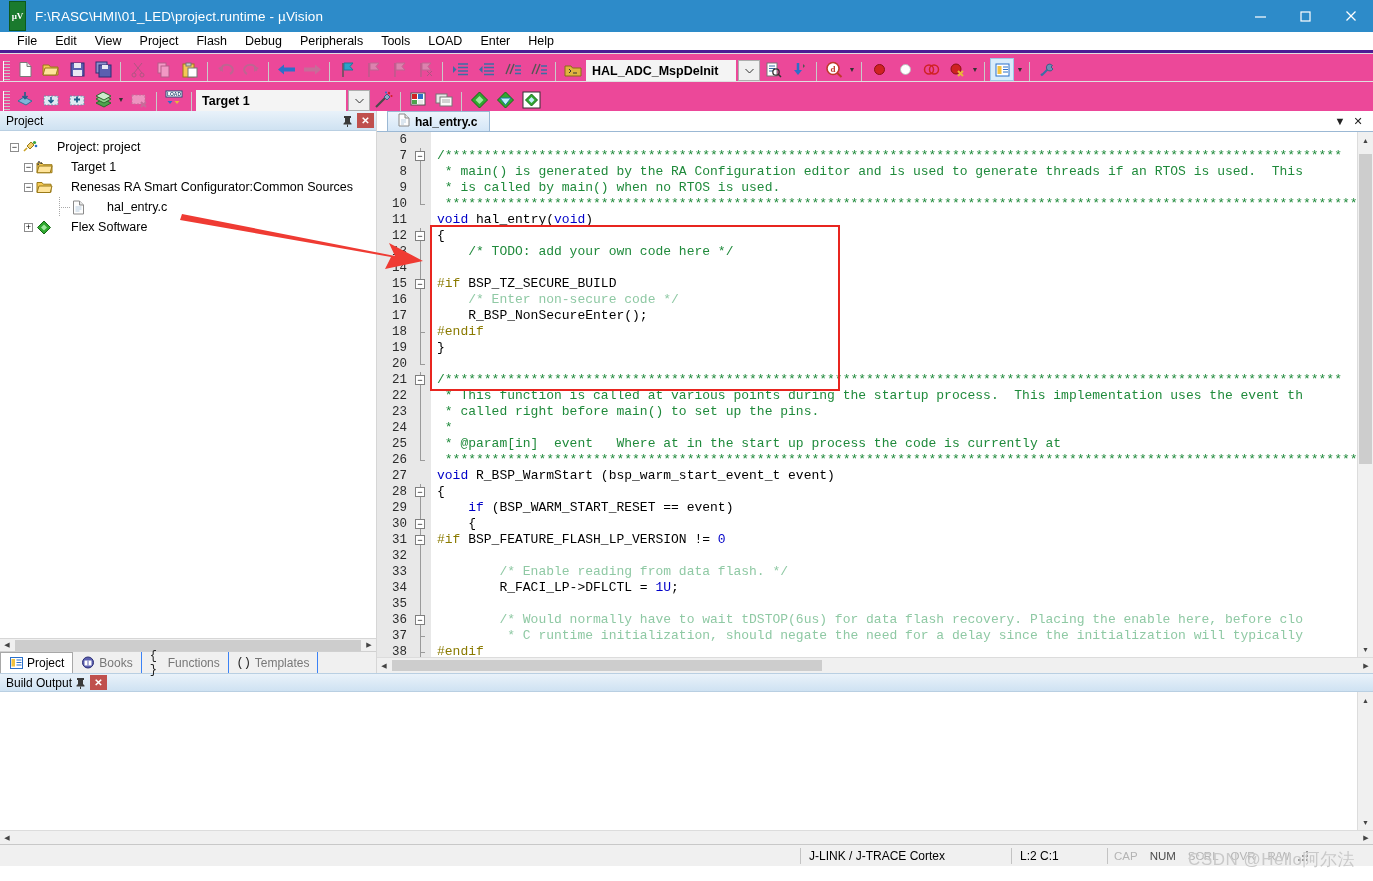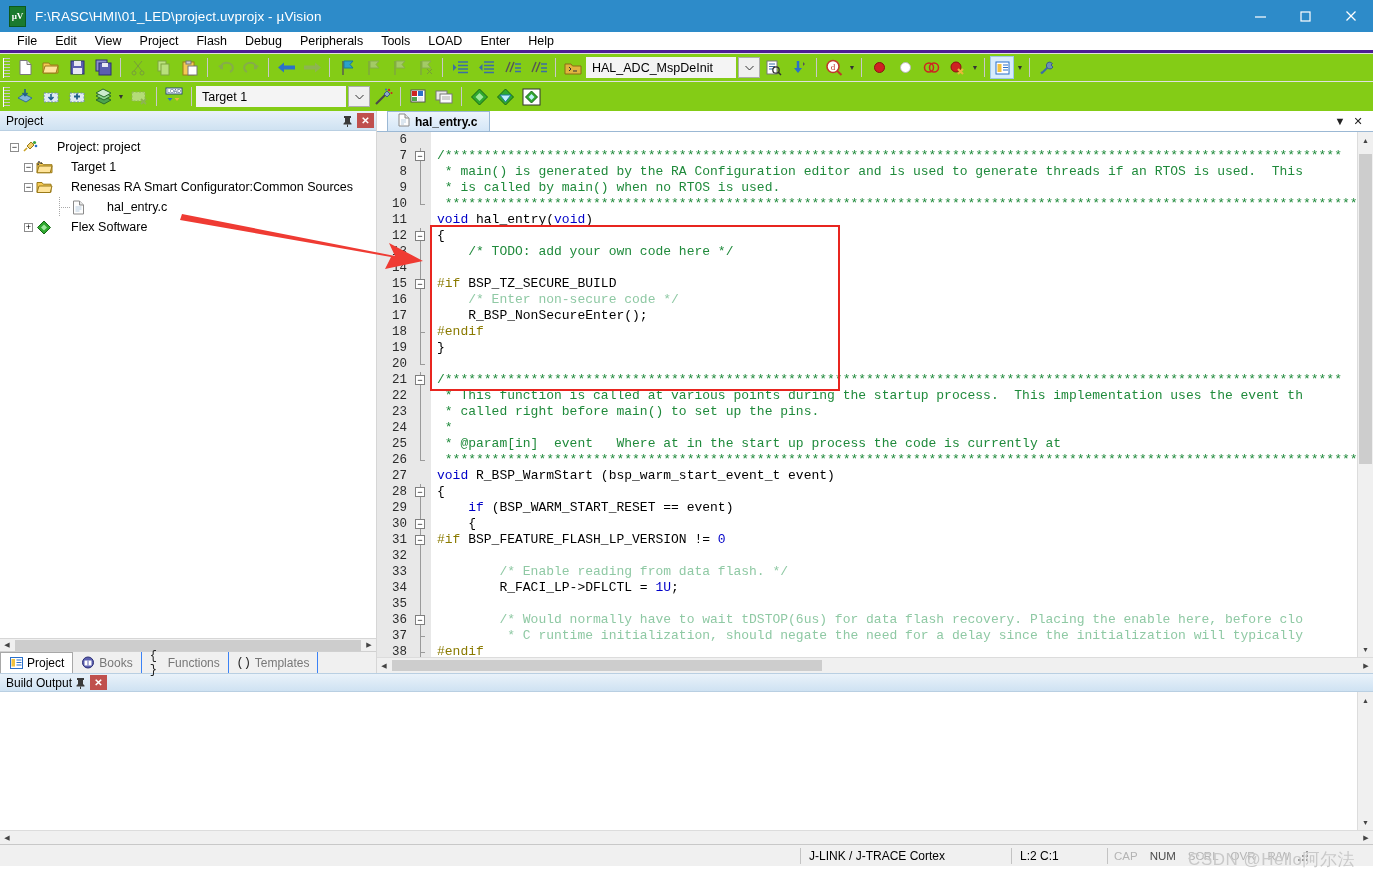--- a/index.html
+++ b/index.html
@@ -12,21 +12,21 @@
     overflow:hidden;
     position:relative;
   }
 
   
   .titlebar {
     height:32px; background:#2d8bc9; display:flex; align-items:center;
     color:#ffffff;
   }
   .title-icon {
-    width:17px; height:21px; margin-left:9px; margin-right:9px;
+    width:17px; height:30px; margin-left:9px; margin-right:9px;
     background:#1a7a2e; border:1px solid #0c5a1c;
     display:flex; align-items:center; justify-content:center;
     color:#fff; font-size:9px; font-weight:bold; line-height:1;
     font-family:"Liberation Serif", serif;
   }
   .title-text { font-size:13.5px; letter-spacing:.1px; }
   .title-spacer { flex:1; }
   .winbtn {
     width:45px; height:32px; display:flex; align-items:center; justify-content:center;
     color:#fff; font-size:15px;
@@ -36,22 +36,23 @@
 
   
   .menubar {
     height:21px; background:#ffffff; display:flex; align-items:center;
     padding-left:8px; border-bottom:3px solid #4c1d95;
   }
   .menuitem { padding:2px 9px; font-size:12.5px; color:#000; }
 
   
   .toolbar {
-    height:28px; background:#84cc16; display:flex; align-items:center;
+    height:28px; background:#ec4899; display:flex; align-items:flex-end;
     border-top:1px solid #e0e0e0;
+    font-weight:bold;
   }
   .toolbar.row2 { height:30px; }
   .tb-grip { width:7px; height:20px; margin:0 2px 0 3px;
     background:repeating-linear-gradient(to bottom,#c6c6c6 0 1px,transparent 1px 3px);
     border-left:1px solid #fff;}
   .tbtn {
     width:24px; height:23px; display:flex; align-items:center; justify-content:center;
     margin:0 1px;
   }
   .tbtn svg { display:block; }
@@ -221,21 +222,21 @@
     position:absolute; right:18px; bottom:10px;
     font-size:17px; color:#c9c9c9; letter-spacing:.5px; pointer-events:none;
     font-family:"Liberation Sans", sans-serif; white-space:nowrap;
   }
 </style>
 </head>
 <body>
 
 <div class="titlebar">
   <div class="title-icon">µV</div>
-  <div class="title-text">F:\RASC\HMI\01_LED\project.uvprojx - µVision</div>
+  <div class="title-text">F:\RASC\HMI\01_LED\project.runtime - µVision</div>
   <div class="title-spacer"></div>
   <div class="winbtn">
     <svg width="13" height="13" viewBox="0 0 13 13">
         <line x1="1" y1="7" x2="12" y2="7" stroke="#fff" stroke-width="1.2"></line>
       </svg>
   </div>
   <div class="winbtn">
     <svg width="13" height="13" viewBox="0 0 13 13">
         <rect x="2" y="2" width="9" height="9" fill="none" stroke="#fff" stroke-width="1.2"></rect>
       </svg>

